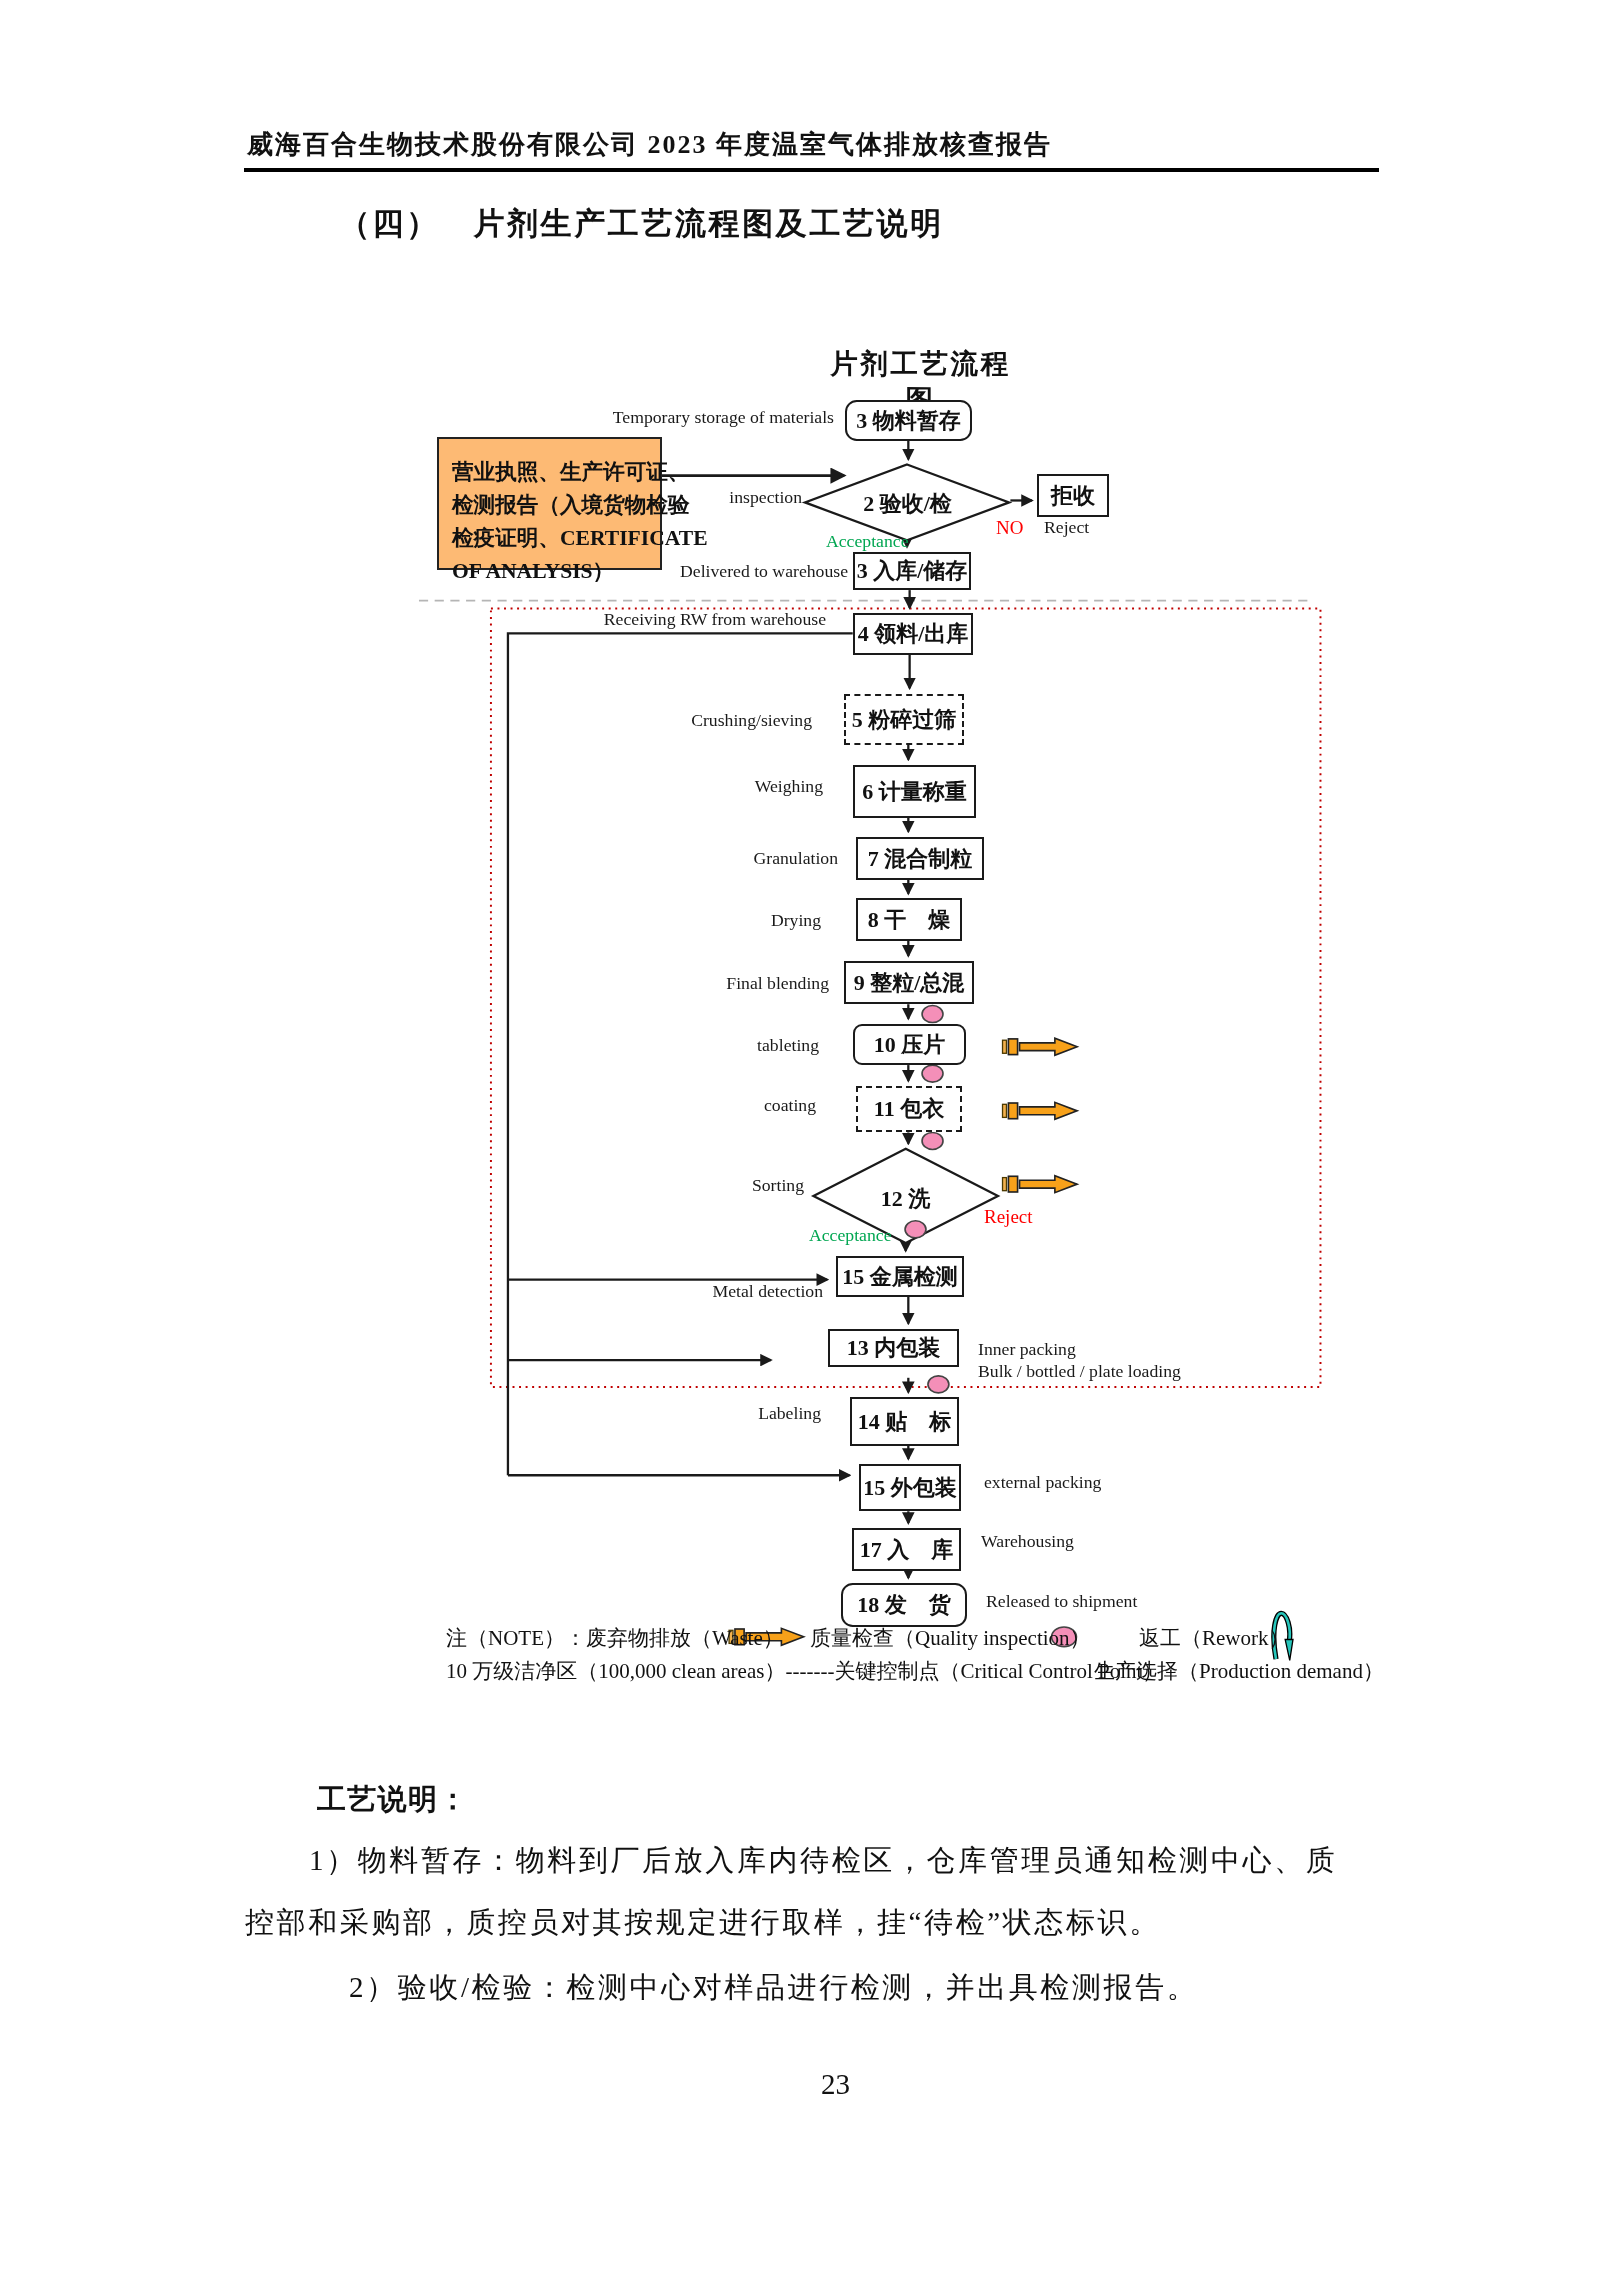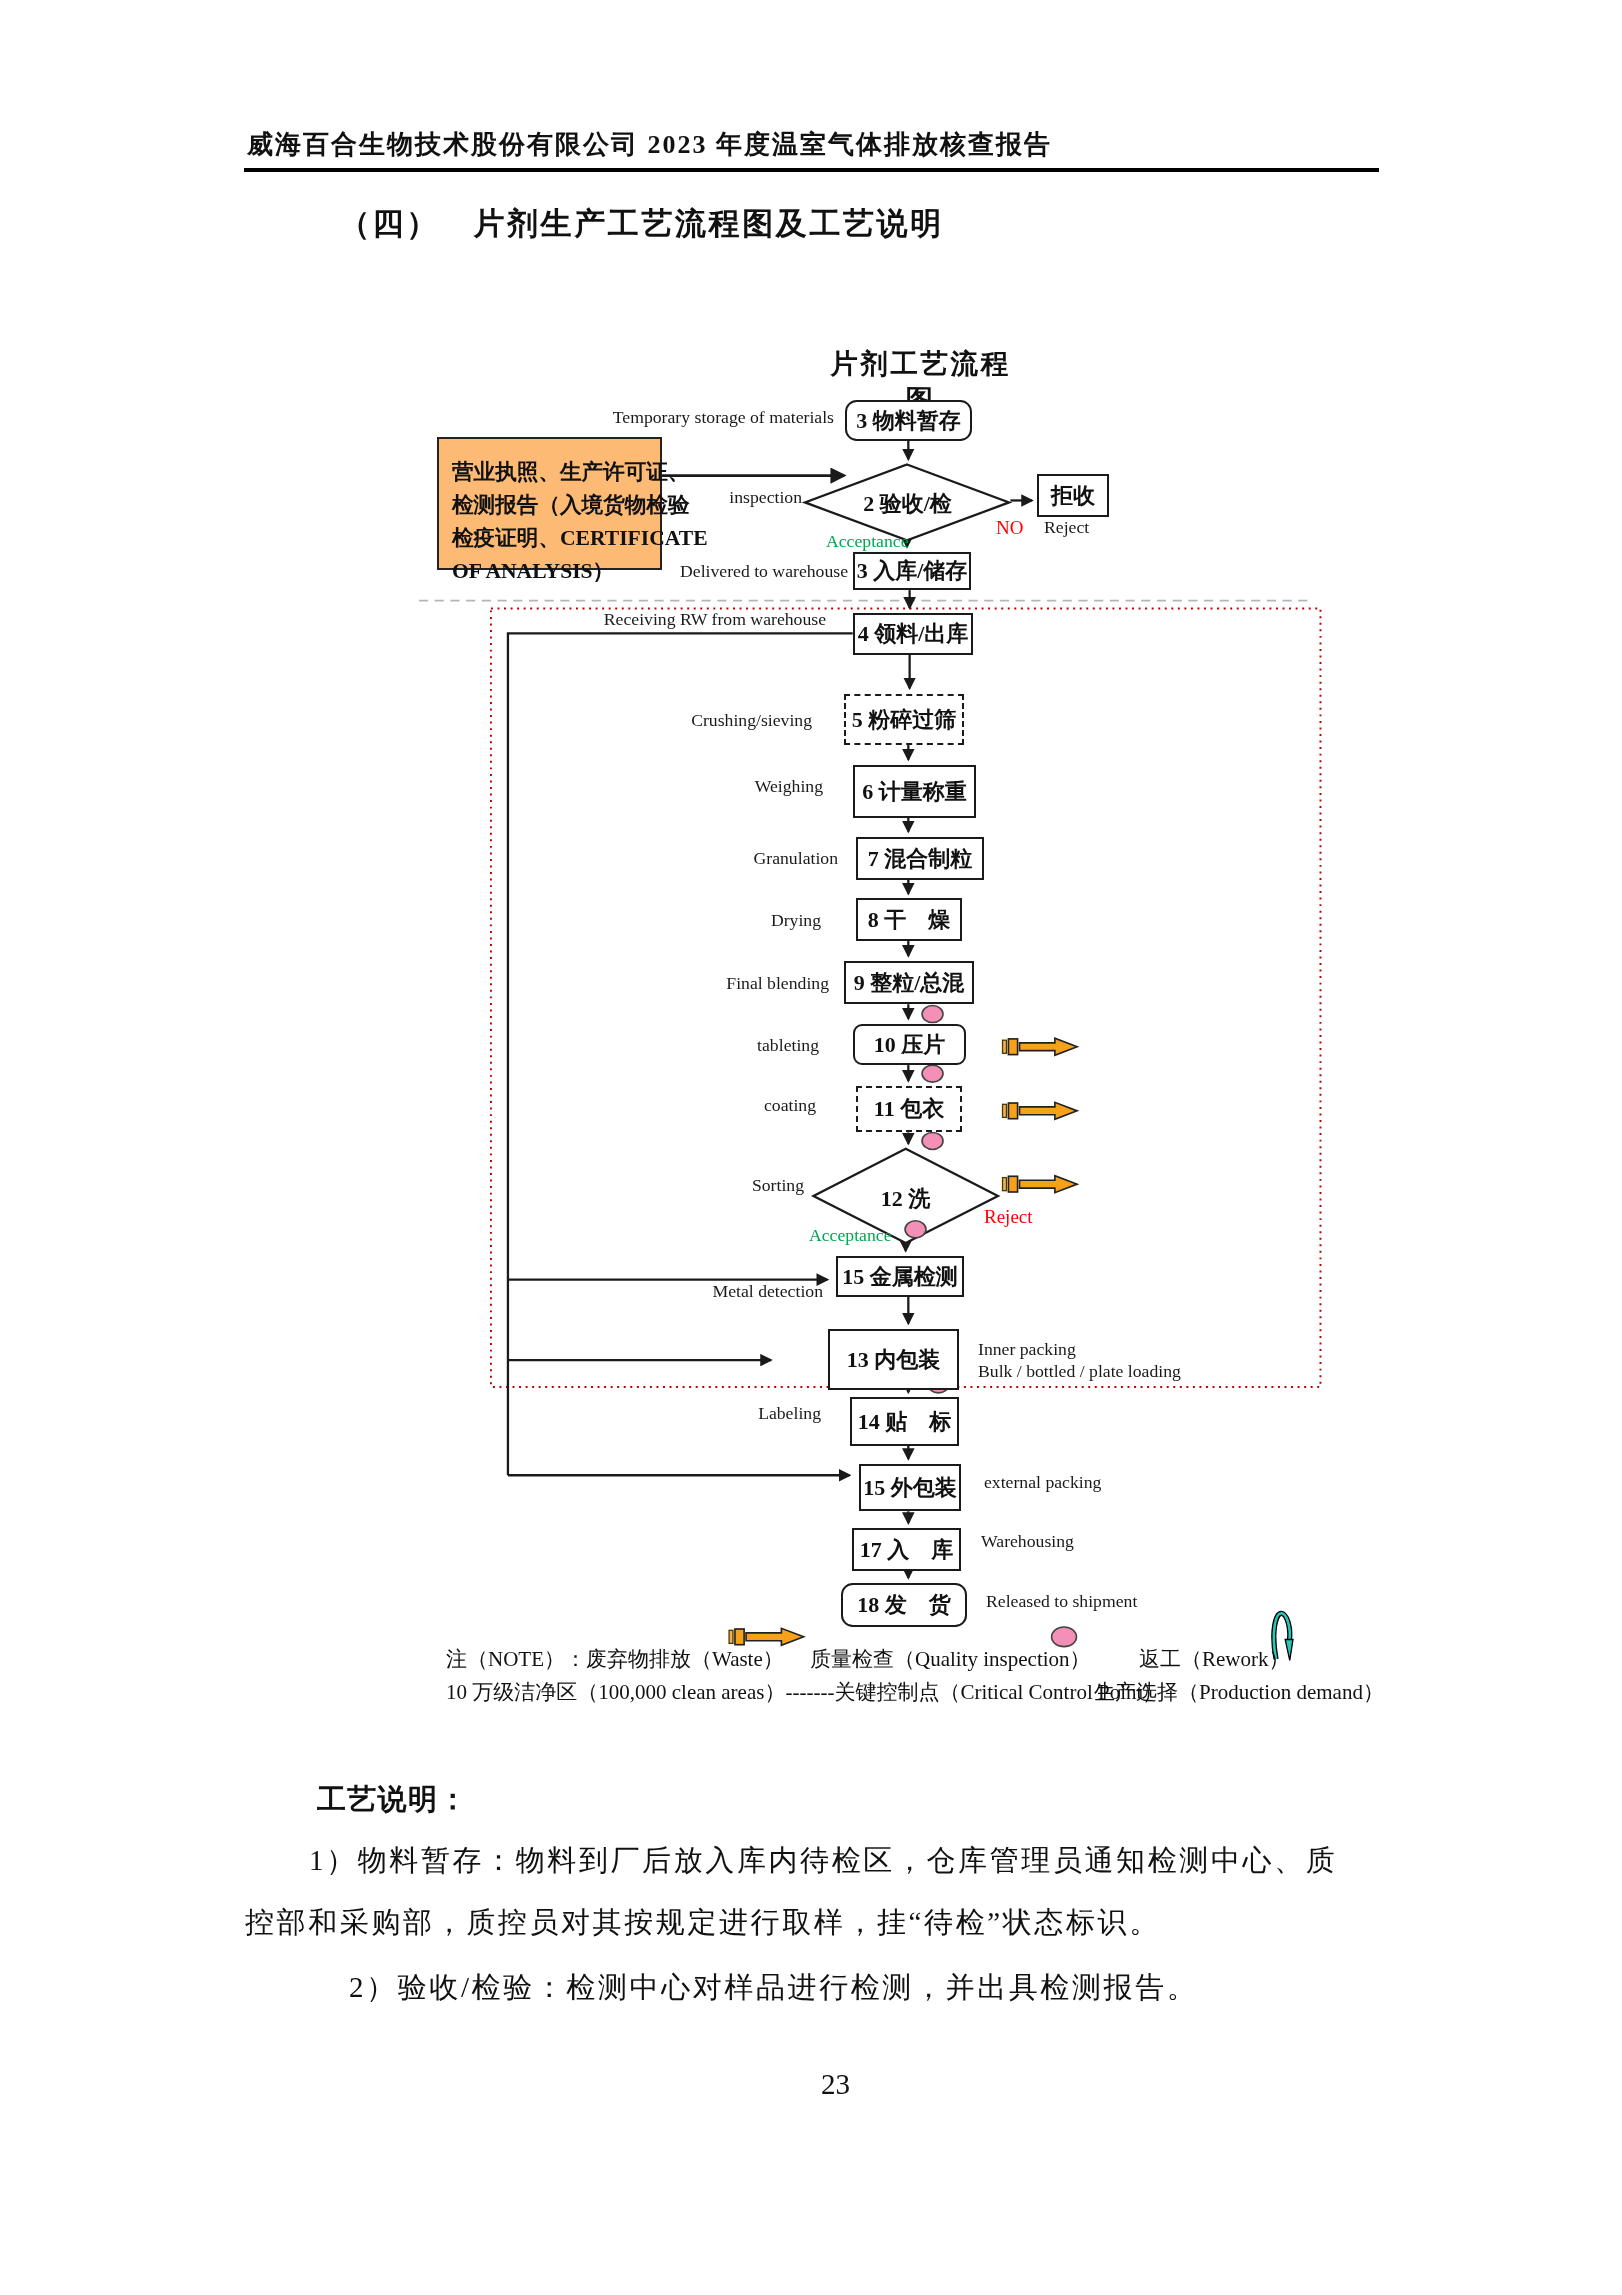--- a/index.html
+++ b/index.html
@@ -22,21 +22,21 @@
   .dtext{
     position:absolute; text-align:center; font:600 22px "Liberation Serif", serif; white-space:nowrap;
   }
   .infobox{
     position:absolute; box-sizing:border-box; border:2.3px solid #222; background:#fdba74;
     padding:17px 11.8px 0 13px; font:600 21.6px "Liberation Serif", serif; line-height:33px; white-space:nowrap;
   }
   .elabel{position:absolute; font:17.7px "Liberation Serif", serif; color:#1a1a1a; white-space:nowrap;}
   .green{color:#00a651;}
   .red{color:#fe0000;}
-  .legend-line{position:absolute; font:21px "Liberation Serif", serif; white-space:nowrap;margin-top:21px;}
+  .legend-line{position:absolute; font:21px "Liberation Serif", serif; white-space:nowrap;}
   .proc-head{position:absolute; font:700 29px "Liberation Sans", sans-serif; letter-spacing:1.3px; white-space:nowrap;}
   .proc-line{position:absolute; font:29px "Liberation Serif", serif; letter-spacing:2.6px; white-space:nowrap;}
   .pagenum{position:absolute; font:29px "Liberation Serif", serif;}
   svg.overlay{position:absolute; left:0; top:0; pointer-events:none;}
 </style>
 </head>
 <body>
 
 <div class="page">
 
@@ -139,21 +139,21 @@
   <div class="fbox" style="left:853px;top:613px;width:120px;height:42px;">4 领料/出库</div>
   <div class="fbox dashedb" style="left:844px;top:694px;width:120px;height:51px;">5 粉碎过筛</div>
   <div class="fbox" style="left:853px;top:765px;width:123px;height:53px;">6 计量称重</div>
   <div class="fbox" style="left:856px;top:837px;width:128px;height:43px;">7 混合制粒</div>
   <div class="fbox" style="left:856px;top:898px;width:106px;height:43px;">8 干　燥</div>
   <div class="fbox" style="left:844px;top:961px;width:130px;height:43px;">9 整粒/总混</div>
   <div class="fbox" style="left:853px;top:1024px;width:113px;height:41px;border-radius:9px;">10 压片</div>
   <div class="fbox dashedb" style="left:856px;top:1086px;width:106px;height:46px;">11 包衣</div>
   <div class="dtext" style="left:840px;top:1184px;width:131px;">12 洗</div>
   <div class="fbox" style="left:836px;top:1256px;width:128px;height:41px;">15 金属检测</div>
-  <div class="fbox" style="left:828px;top:1329px;width:131px;height:61px;">13 内包装</div>
+  <div class="fbox" style="left:828px;top:1329px;width:131px;height:38px;">13 内包装</div>
   <div class="fbox" style="left:850px;top:1397px;width:109px;height:49px;">14 贴　标</div>
   <div class="fbox" style="left:859px;top:1464px;width:102px;height:47px;">15 外包装</div>
   <div class="fbox" style="left:852px;top:1528px;width:109px;height:43px;">17 入　库</div>
   <div class="fbox roundb" style="left:841px;top:1583px;width:126px;height:44px;">18 发　货</div>
 
   <div class="elabel" style="right:789px;top:407px;">Temporary storage of materials</div>
   <div class="elabel" style="right:821px;top:487px;">inspection</div>
   <div class="elabel red" style="left:996px;top:517px;font-size:19px;">NO</div>
   <div class="elabel" style="left:1044px;top:517px;">Reject</div>
   <div class="elabel green" style="left:826px;top:531px;">Acceptance</div>

